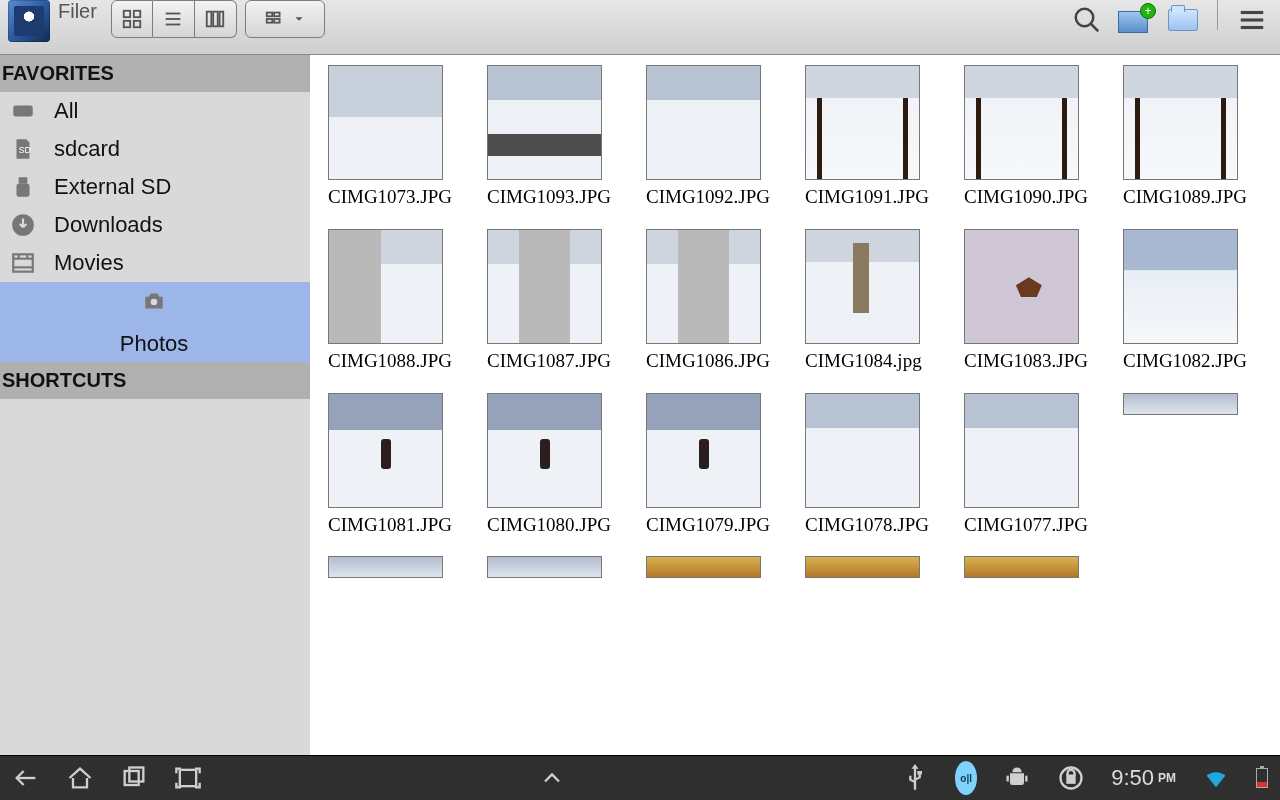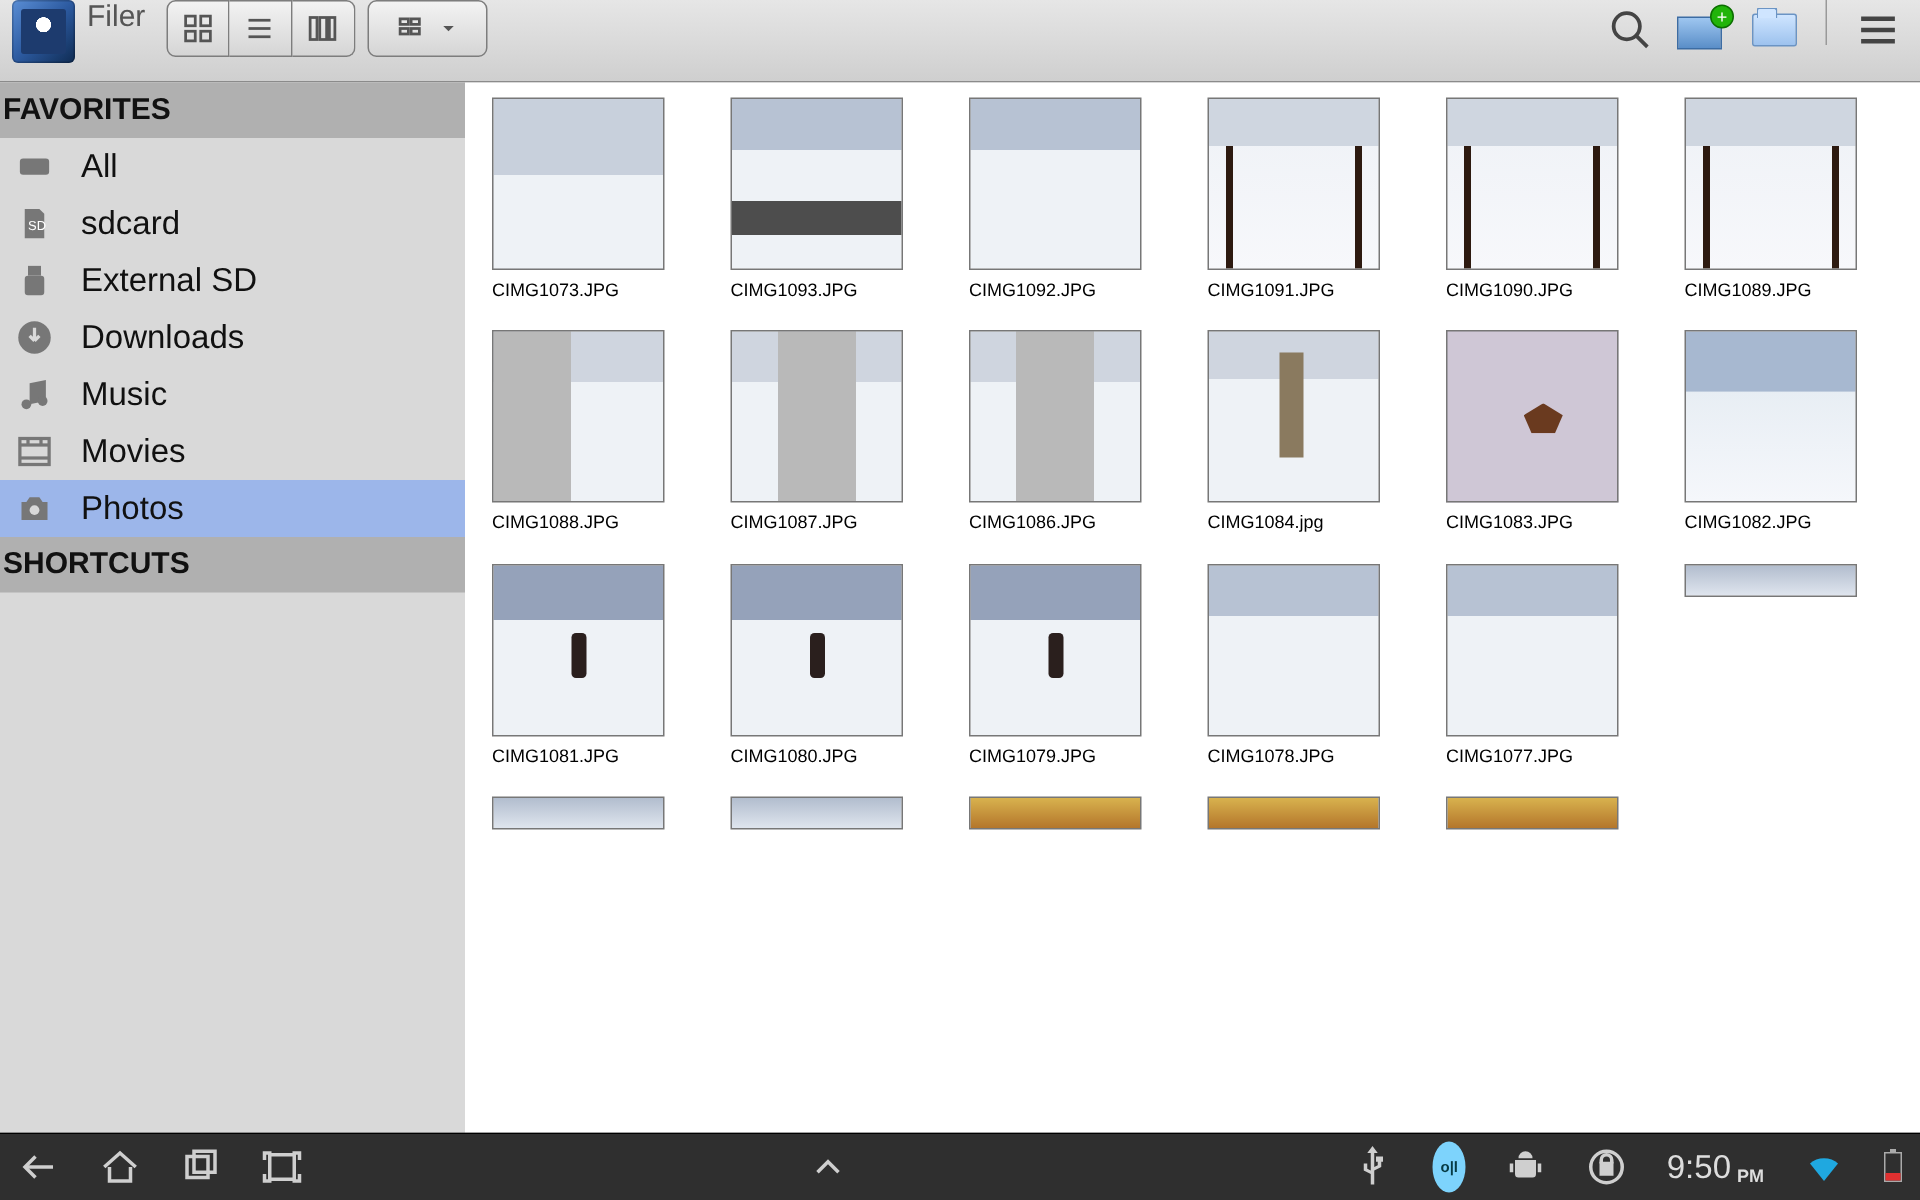--- a/index.html
+++ b/index.html
@@ -49,34 +49,34 @@
 .sidebar { width: 310px; background:#d9d9d9; }
 .section-header {
   background:#b0b0b0; color:#111; font-weight:600; font-size:20px;
   padding:7px 2px;
 }
 .side-item {
   display:flex; align-items:center; gap:16px;
   padding:5px 10px 5px 8px; font-size:22px; color:#111;
   cursor:pointer;
 }
-.side-item.selected { background:#9cb6ea; }
+.side-item.selected { background:#9cb6ea;flex-direction:column; }
 .side-icon { width:30px; height:28px; display:flex; align-items:center; justify-content:center; color:#777;}
 .side-icon svg{width:26px;height:26px;}
 
 .content {
   flex:1; background:#fff; overflow:auto; padding:10px 0 20px 0;
 }
 .grid { display:grid; grid-template-columns: repeat(6, 1fr); padding:0 8px; }
 .cell { padding:0 10px 20px 10px; }
 .thumb {
   width:115px; height:115px; margin-bottom:6px;
   border:1px solid #777; background:#bcd;
 }
-.fname { font-size:12px; color:#000; line-height:1.2; word-break:break-all; }
+.fname { font-size:19px; color:#000; line-height:1.2; word-break:break-all;font-family:Liberation Serif, serif; }
 
 .row4 .thumb { height:22px; }
 
 
 .sky   { background:linear-gradient(#a7b8d0 0%, #a7b8d0 35%, #e8eef4 36%, #f5f7fb 100%); }
 .bridge{ background:
   linear-gradient(#cfd6e0 0 28%, transparent 28%),
   linear-gradient( to right, transparent 0 10%, #2d1a10 10% 14%, transparent 14% 86%, #2d1a10 86% 90%, transparent 90%),
   linear-gradient(#eef1f6,#f7f8fb); }
 .snowplain{ background:linear-gradient(#b7c2d3 0 30%, #eef2f6 30% 100%); }
@@ -106,21 +106,21 @@
 
 
 .systembar {
   height:45px; background:#2f2f2f; color:#bdbdbd;
   display:flex; align-items:center; padding:0 12px; gap:26px;
   border-top:1px solid #000;
 }
 .systembar .grow{flex:1; display:flex; justify-content:center;}
 .systembar svg{width:28px;height:28px;}
 .sys-icon{display:flex;align-items:center;justify-content:center;color:#cfcfcf;}
-.clock{ font-size:22px; color:#ddd; display:flex; align-items:flex-end; gap:4px;}
+.clock{ font-size:22px; color:#ddd; display:flex; align-items:center; gap:4px;}
 .clock .ampm{ font-size:12px;font-weight:bold; }
 .badge{ width:22px;height:34px;border-radius:50%;background:#7dd3fc;display:flex;align-items:center;justify-content:center;font-size:10px;color:#073b44;font-weight:bold;}
 .wifi{ color:#1fa8e0;}
 .batt{ width:12px;height:20px;border:1px solid #aaa;position:relative;}
 .batt::before{content:"";position:absolute;top:-3px;left:3px;width:4px;height:2px;background:#aaa;}
 .batt::after{content:"";position:absolute;bottom:0;left:0;width:100%;height:5px;background:#e03030;}
 </style>
 </head>
 <body>
 
@@ -228,30 +228,20 @@
           <span class="side-icon">
             <svg viewBox="0 0 24 24" fill="currentColor">
               <circle cx="12" cy="12" r="10"></circle>
               <path d="M12 6v8m0 0l-3-3m3 3l3-3" stroke="#d9d9d9" stroke-width="2" fill="none"></path>
             </svg>
           </span>
           <span>Downloads</span>
         </div>
         <div class="side-item">
           <span class="side-icon">
-            <svg viewBox="0 0 24 24" fill="currentColor">
-              <path d="M9 18V5l10-2v13"></path>
-              <circle cx="7" cy="18" r="3"></circle>
-              <circle cx="17" cy="16" r="3"></circle>
-            </svg>
-          </span>
-          <span>Music</span>
-        </div>
-        <div class="side-item">
-          <span class="side-icon">
             <svg viewBox="0 0 24 24" fill="none" stroke="currentColor" stroke-width="2">
               <rect x="3" y="4" width="18" height="16"></rect>
               <line x1="3" y1="8" x2="21" y2="8"></line>
               <line x1="3" y1="16" x2="21" y2="16"></line>
               <line x1="8" y1="4" x2="8" y2="8"></line>
               <line x1="16" y1="4" x2="16" y2="8"></line>
             </svg>
           </span>
           <span>Movies</span>
         </div>

